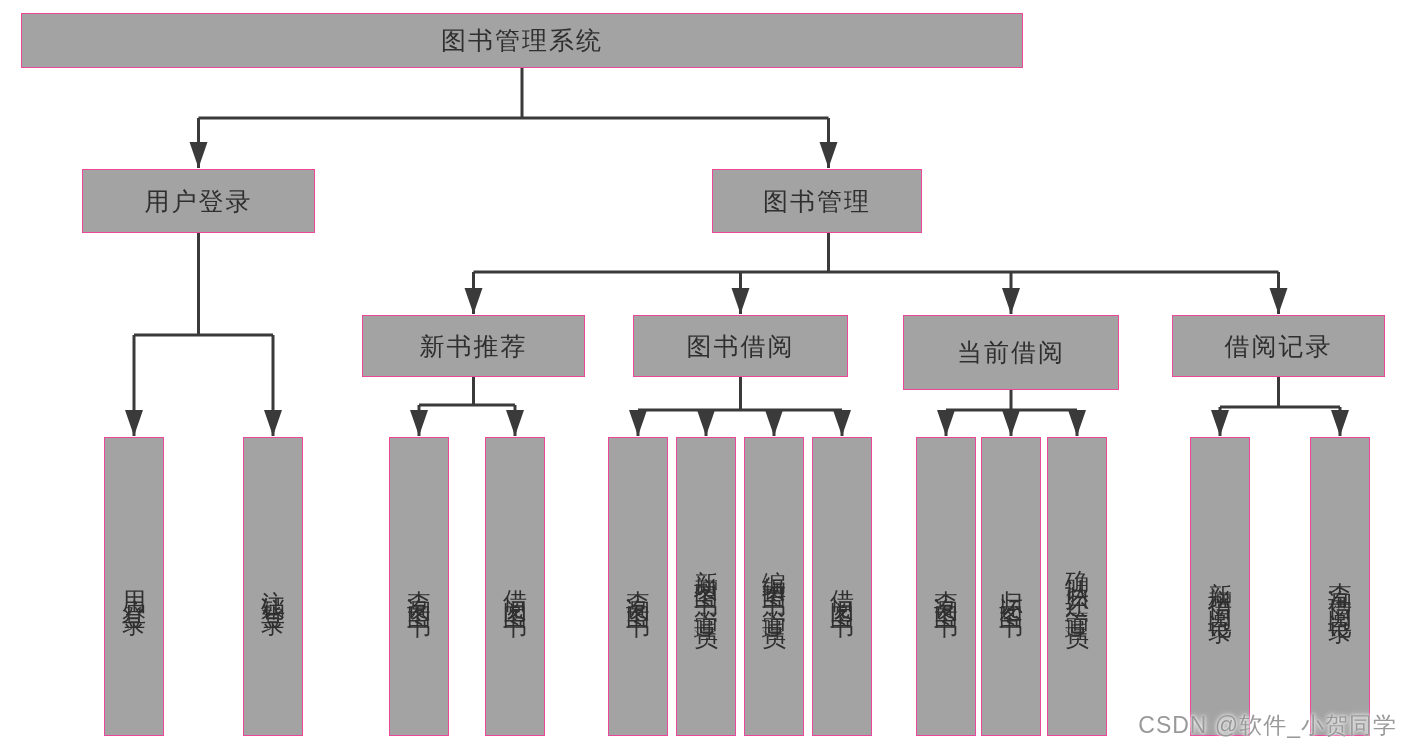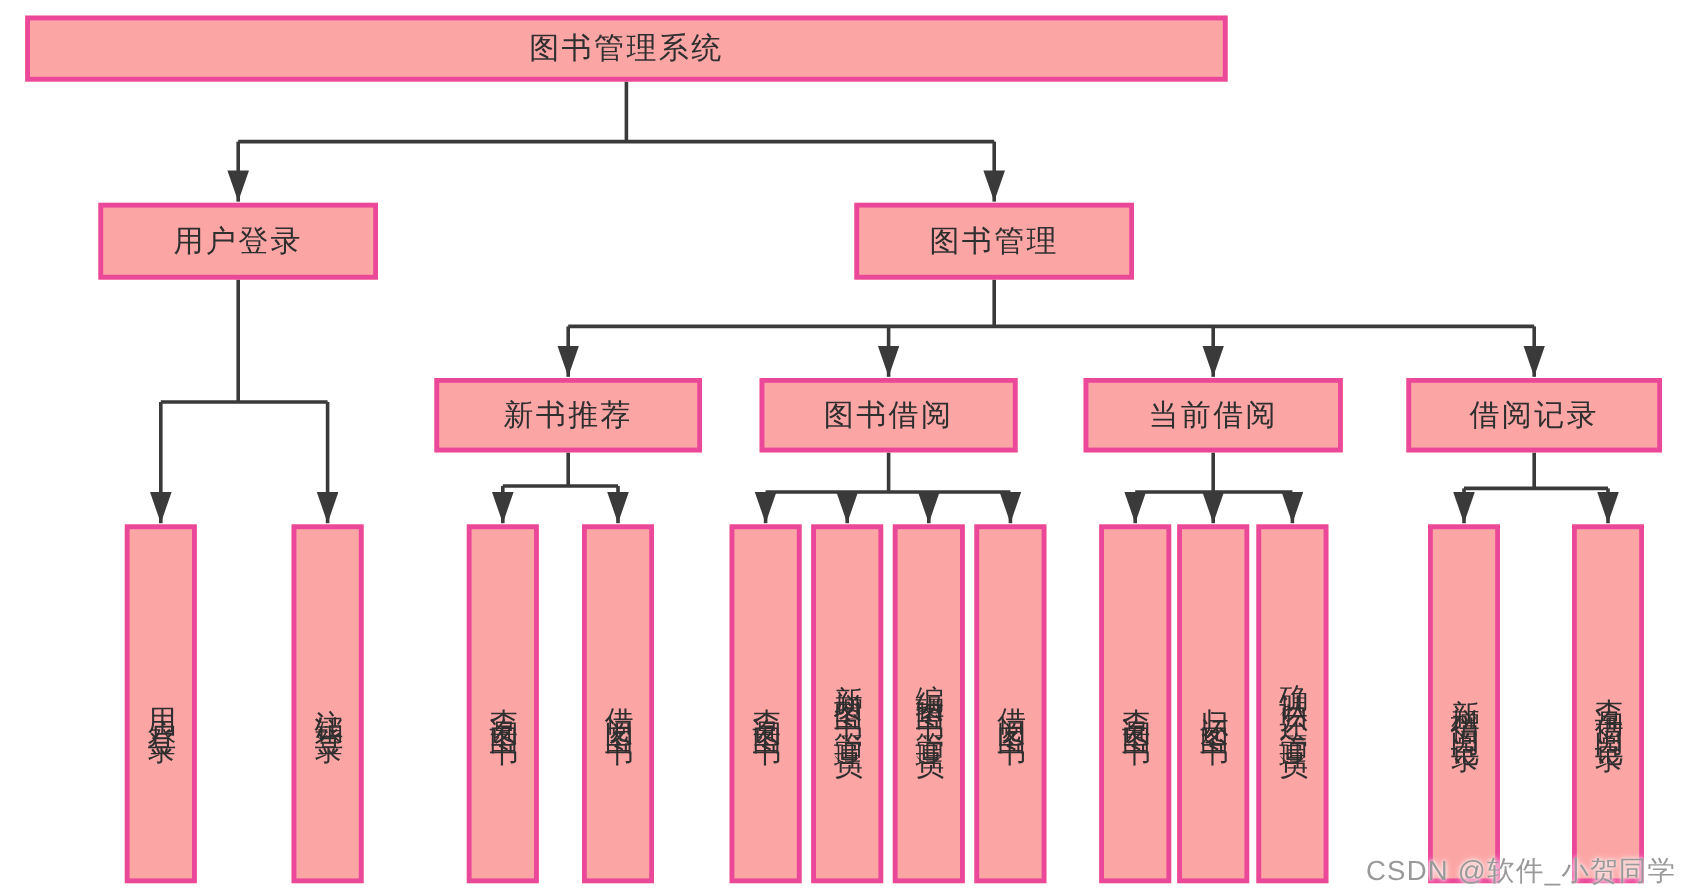--- a/index.html
+++ b/index.html
@@ -13,22 +13,22 @@
     overflow: hidden;
   }
   .connectors {
     position: absolute;
     left: 0; top: 0;
     width: 1405px; height: 747px;
     z-index: 1;
   }
   .box {
     position: absolute;
-    background: #fca5a5;
-    border: 4px solid #ec4899;
+    background: #a3a3a3;
+    border: 1px solid #ec4899;
     display: flex;
     align-items: center;
     justify-content: center;
     color: #2f2f2f;
     font-size: 25px;
     letter-spacing: 2px;
     z-index: 2;
     text-align: center;
     line-height: 1;
     white-space: nowrap;
@@ -96,25 +96,25 @@
 
       <path d="M1278.5,377 V407 M1220,407 H1340"></path>
       <line x1="1220" y1="407" x2="1220" y2="436" marker-end="url(#arw)"></line>
       <line x1="1340" y1="407" x2="1340" y2="436" marker-end="url(#arw)"></line>
     </g>
   </svg>
 
   <div class="box" style="left:21px; top:13px; width:1002px; height:55px;">图书管理系统</div>
 
   <div class="box" style="left:82px; top:169px; width:233px; height:64px;">用户登录</div>
-  <div class="box" style="left:712px; top:169px; width:233px; height:64px;">图书管理</div>
+  <div class="box" style="left:712px; top:169px; width:210px; height:64px;">图书管理</div>
 
   <div class="box" style="left:633px; top:315px; width:215px; height:62px;">图书借阅</div>
   <div class="box" style="left:362px; top:315px; width:223px; height:62px;">新书推荐</div>
-  <div class="box" style="left:903px; top:315px; width:216px; height:62px;">当前借阅</div>
+  <div class="box" style="left:903px; top:315px; width:216px; height:75px;">当前借阅</div>
   <div class="box" style="left:1172px; top:315px; width:213px; height:62px;">借阅记录</div>
 
   <div class="box vbox" style="left:104px; top:437px; width:60px; height:299px;">用户登录</div>
   <div class="box vbox" style="left:243px; top:437px; width:60px; height:299px;">注销登录</div>
 
   <div class="box vbox" style="left:389px; top:437px; width:60px; height:299px;">查询图书</div>
   <div class="box vbox" style="left:485px; top:437px; width:60px; height:299px;">借阅图书</div>
 
   <div class="box vbox" style="left:608px; top:437px; width:60px; height:299px;">查询图书</div>
   <div class="box vbox" style="left:676px; top:437px; width:60px; height:299px;">新增图书（管理员）</div>

